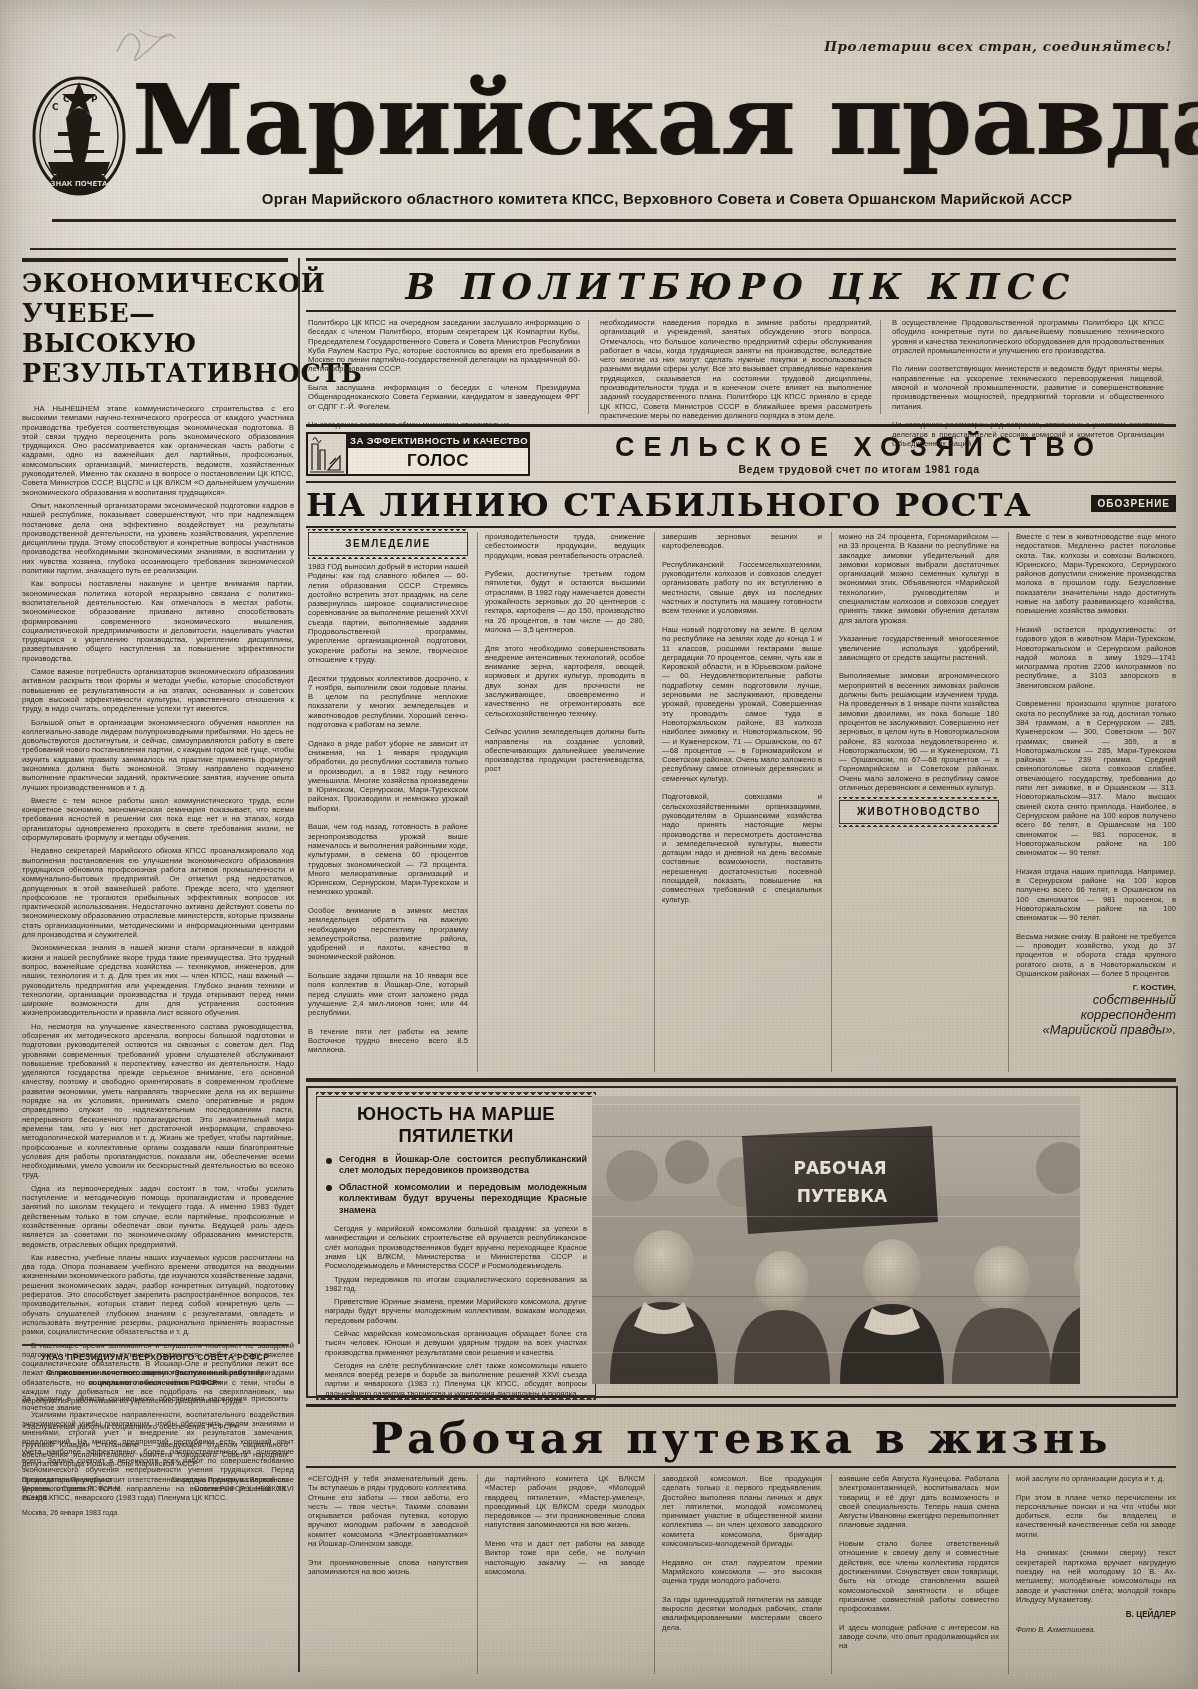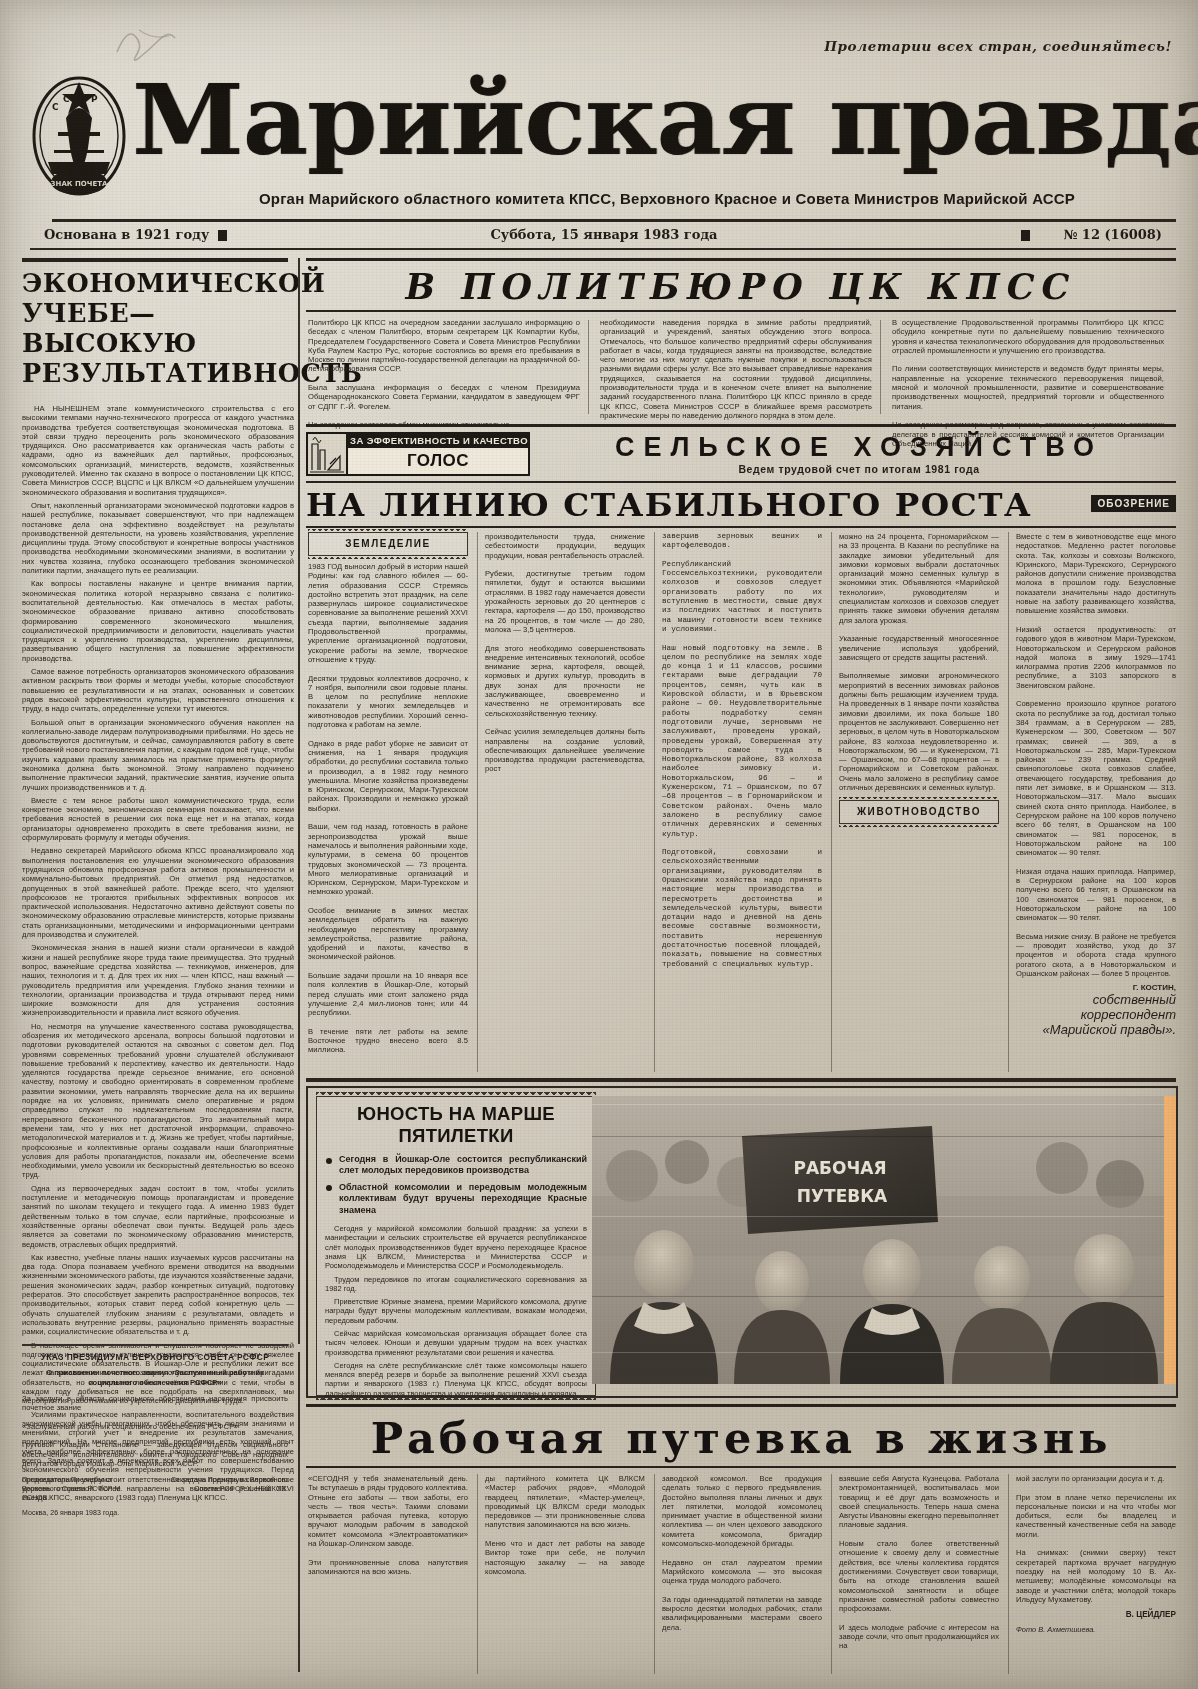--- a/index.html
+++ b/index.html
@@ -252,21 +252,21 @@
   .bullets li::before{
     content:"";position:absolute;left:1px;top:3.5px;width:6px;height:6px;
     border-radius:50%;background:#201b16;
   }
   #youth-text{
     font-family:"Liberation Sans", sans-serif;
     font-size:7.5px;line-height:9.3px;text-align:justify;color:#2a241e;
   }
   #youth-text p{margin:0 0 4px 0;text-indent:9px;}
   #photo{
-    position:absolute;left:286px;top:10px;width:584px;height:288px;
+    position:absolute;left:286px;top:10px;width:488px;height:288px;
     overflow:hidden;background:#fdba74;
   }
   #photo svg{display:block;}
 
   
   #bot-rule-top{position:absolute;left:292px;top:1382px;width:870px;height:3px;background:#26211c;}
   #bot-head{
     position:absolute;left:292px;top:1390px;width:870px;height:52px;
     font-family:"DejaVu Serif", serif;font-weight:700;
     font-size:43px;letter-spacing:4px;text-align:center;color:#141110;
@@ -319,31 +319,24 @@
         <rect x="28" y="62" width="42" height="4" fill="#1f1a15"></rect>
         <rect x="24" y="80" width="50" height="3" fill="#1f1a15"></rect>
         <path d="M18 92 h62 l-4 12 h-54 Z" fill="#1f1a15"></path>
         <ellipse cx="49" cy="112" rx="28" ry="13" fill="#1f1a15"></ellipse>
         <text x="49" y="116" fill="#d8d2c4" font-family="DejaVu Sans" font-size="7" font-weight="bold" text-anchor="middle">ЗНАК ПОЧЕТА</text>
       </svg>
     </div>
 
     <div id="mast-title">Марийская правда</div>
 
-    <div id="organ">Орган  Марийского  областного  комитета  КПСС,  Верховного  Красное  и  Совета  Министров  Марийской  АССР</div>
+    <div id="organ">Орган  Марийского  областного  комитета  КПСС,  Верховного  Совета  и  Совета  Оршанском  Марийской  АССР</div>
 
     <div id="mast-rule1"></div>
 
-    <div id="dateline">
-      <span class="dl-left">Основана в 1921 году</span>
-      <span class="sq" id="sq1"></span>
-      <span class="dl-mid">Суббота, 15 января 1983 года</span>
-      <span class="sq" id="sq2"></span>
-      <span class="dl-right">№ 12 (16008)</span>
-    </div>
 
     <div id="mast-rule2"></div>
   </div>
 
   <div id="lead-rule"></div>
   <div id="lead-head">ЭКОНОМИЧЕСКОЙ УЧЕБЕ—ВЫСОКУЮ РЕЗУЛЬТАТИВНОСТЬ</div>
   <div id="leftcol" style="top:350px;" class="body-col">
     <p class="lead-first">НА НЫНЕШНЕМ этапе коммунистического строительства с его высокими темпами научно-технического прогресса от каждого участника производства требуется соответствующая экономическая подготовка. В этой связи трудно переоценить роль экономического образования трудящихся. Оно рассматривается как органическая часть работы с кадрами, одно из важнейших дел партийных, профсоюзных, комсомольских организаций, министерств, ведомств, хозяйственных руководителей. Именно так сказано в вопросе о постановлении ЦК КПСС, Совета Министров СССР, ВЦСПС и ЦК ВЛКСМ «О дальнейшем улучшении экономического образования и воспитания трудящихся».</p>
     <p>Опыт, накопленный организаторами экономической подготовки кадров в нашей республике, показывает совершенствуют, что при надлежащем постановке дела она эффективно воздействует на результаты производственной деятельности, на уровень хозяйствования, укрепление дисциплины труда. Этому способствуют и конкретные вопросы участников производства необходимыми экономическими знаниями, в воспитании у них чувства хозяина, глубоко осознающего требования экономической политики партии, значащего путь ее реализации.</p>
     <p>Как вопросы поставлены накануне и центре внимания партии, экономическая политика которой неразрывно связана с политико-воспитательной деятельностью. Как отмечалось в местах работы, экономическое образование призвано активно способствовать формированию современного экономического мышления, социалистической предприимчивости и деловитости, нацеливать участки трудящихся к укреплению производства, укреплению дисциплины, развертыванию общего наступления за повышение эффективности производства.</p>
@@ -454,21 +447,21 @@
       <div class="body-col" style="white-space:pre-line;">производительности труда, снижение себестоимости продукции, ведущих продукции, новая рентабельность отраслей.
 
 Рубежи, достигнутые третьим годом пятилетки, будут и остаются высшими отраслями. В 1982 году намечается довести урожайность зерновых до 20 центнеров с гектара, картофеля — до 150, производство на 26 процентов, в том числе — до 280, молока — 3,5 центнеров.
 
 Для этого необходимо совершенствовать внедрение интенсивных технологий, особое внимание зерна, картофеля, овощей, кормовых и других культур, проводить в двух зонах для прочности не заслуживающее, своевременно и качественно не отремонтировать все сельскохозяйственную технику.
 
 Сейчас усилия земледельцев должны быть направлены на создание условий, обеспечивающих дальнейшее увеличение производства продукции растениеводства, рост</div>
     </div>
 
     <div class="acol a3">
-      <div class="body-col" style="white-space:pre-line;font-family:Liberation Mono, monospace;">завершив зерновых вешних и картофелеводов.
+      <div class="body-col" style="white-space:pre-line;">завершив зерновых вешних и картофелеводов.
 
 Республиканский Госсемсельхозтехники, руководители колхозов и совхозов следует организовать работу по их вступлению в местности, свыше двух из последних частных и поступить на машину готовности всем технике и условиями.
 
 Наш новый подготовку на земле. В целом по республике на землях ходе до конца 1 и 11 классов, росшими гектарами выше деградации 70 процентов, семян, чуть как в Кировской области, и в Юрьевском районе — 60. Неудовлетворительные работы подработку семян подготовили лучше, зерновыми не заслуживают, проведены урожай, проведены урожай, Совершенная эту проводить самое туда в Новоторжальском районе, 83 колхоза наиболее зимовку и. Новоторжальском, 96 — и Куженерском, 71 — Оршанском, по 67—68 процентов — в Горномарийском и Советском районах. Очень мало заложено в республику самое отличных деревянских и семенных культур.
 
 Подготовкой, совхозами и сельскохозяйственными организациями, руководителям в Оршанскими хозяйства надо принять настоящие меры производства и пересмотреть достоинства и земледельческой культуры, вывести дотации надо и дневной на день весомые составные возможности, поставить нерешенную достаточностью посевной площадей, показать, повышение на совместных требований с специальных культур.</div>
     </div>
 
     <div class="acol a4">
       <div class="body-col" style="white-space:pre-line;">можно на 24 процента, Горномарийском — на 33 процента. В Казани по республике на закладке зимовки убедительный для зимовки кормовых выбрали достаточных организаций можно семенных культур в экономики этих. Объявляются «Марийской технологии», руководителям и специалистам колхозов и совхозов следует принять также зимовки обучения деталям для залога урожая.

